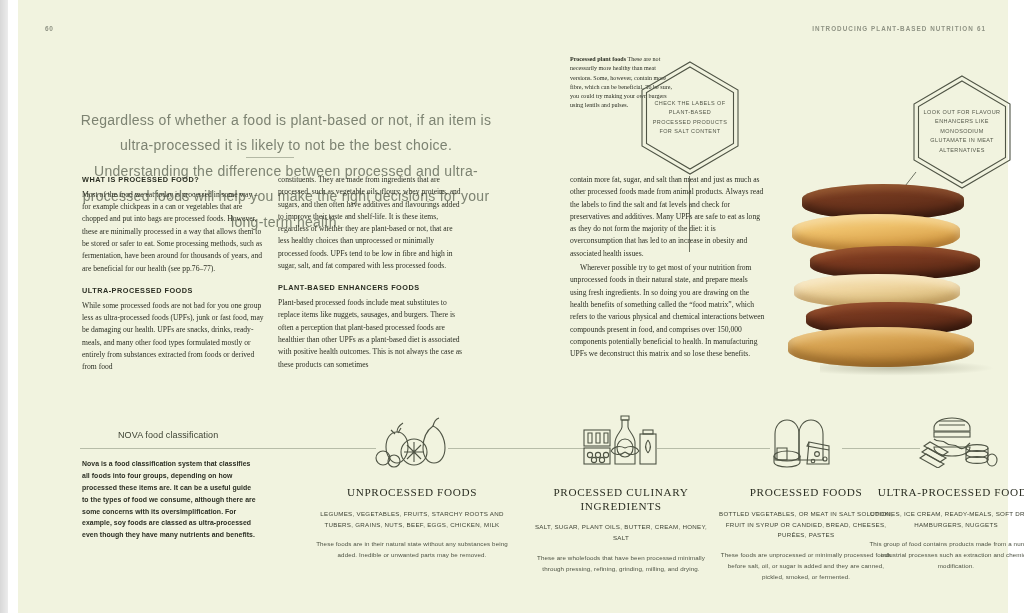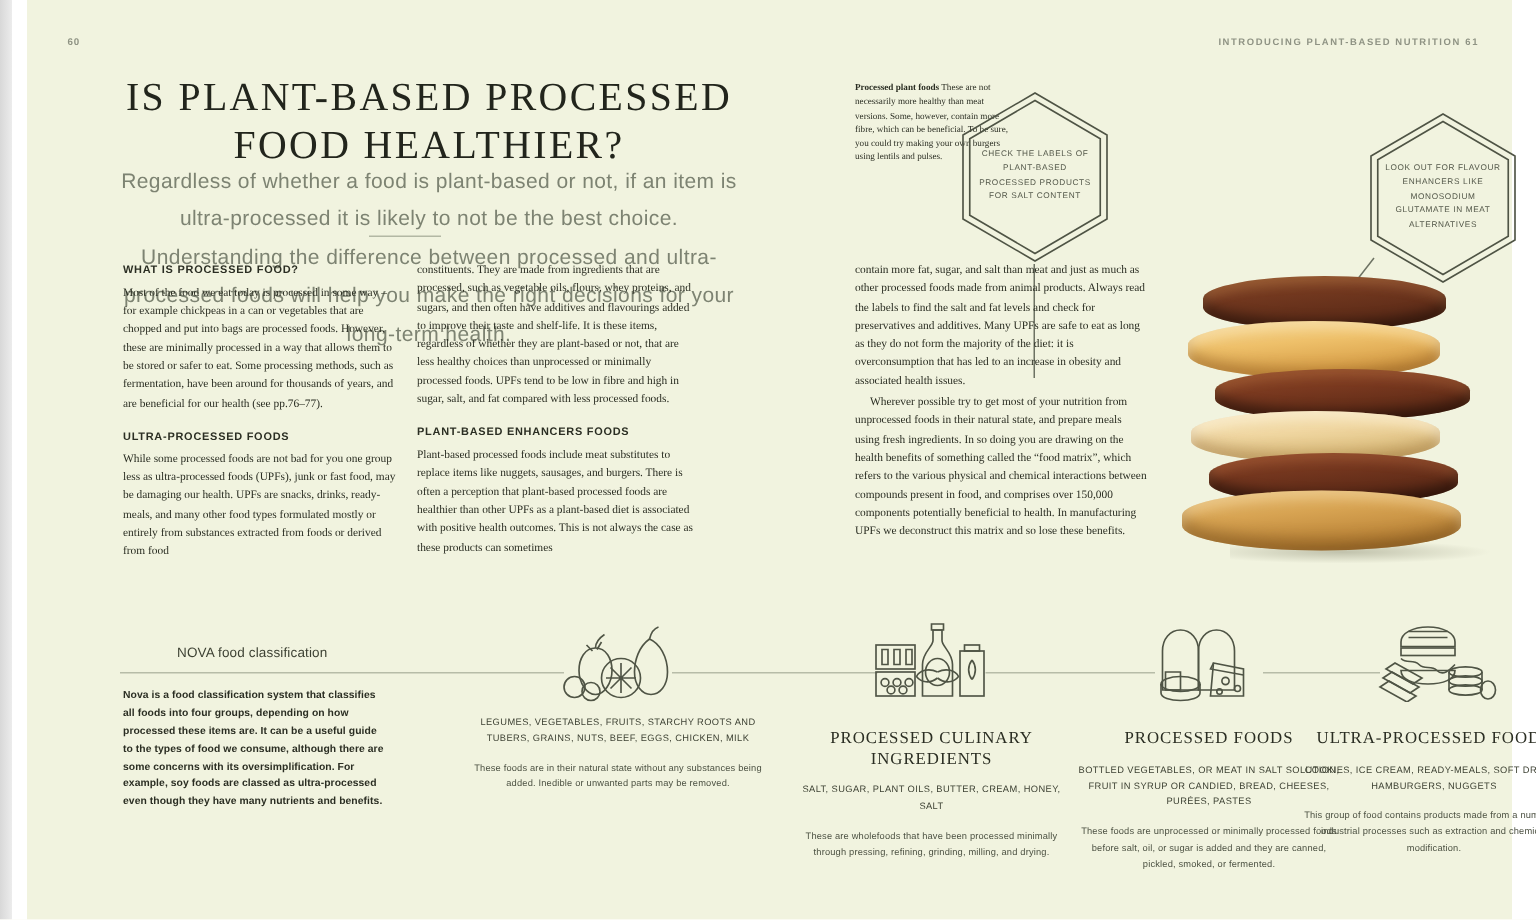--- a/index.html
+++ b/index.html
@@ -263,21 +263,20 @@
   <div class="page-gutter-left"></div>
   <div class="page-gutter-right"></div>
 
   <div class="paper">
 
     <div class="folio-left">60</div>
     <div class="folio-right">
       <span>INTRODUCING PLANT-BASED NUTRITION</span><span class="num">61</span>
     </div>
 
-    <div class="headline">IS PLANT-BASED PROCESSED FOOD HEALTHIER?</div>
     <div class="standfirst">Regardless of whether a food is plant-based or not, if an item is ultra-processed it is likely to not be the best choice. Understanding the difference between processed and ultra-processed foods will help you make the right decisions for your long-term health.</div>
     <div class="rule-short"></div>
 
     <div class="note">
       <b>Processed plant foods</b>
       <span>These are not necessarily more healthy than meat versions. Some, however, contain more fibre, which can be beneficial. To be sure, you could try making your own burgers using lentils and pulses.</span>
     </div>
 
     <div class="hex-wrap hx1">
       <div class="hex">
@@ -338,20 +337,21 @@
             <path d="M30 18c-7 0-11 7-11 15s5 16 11 16 11-8 11-16-4-15-11-15z"></path>
             <path d="M30 18c0-4 3-7 6-9"></path>
             <path d="M24 16l4 4m6-6l-3 5"></path>
             <ellipse cx="47" cy="38" rx="13" ry="13"></ellipse>
             <path d="M47 28v20M37 38h20M40 31l14 14M54 31L40 45"></path>
             <path d="M66 12c-7 5-10 14-10 22 0 9 5 15 11 15s11-6 11-15c0-10-5-19-12-22z"></path>
             <path d="M66 12c1-4 3-7 6-8"></path>
           </g>
         </svg>
       </div>
+      <h3>UNPROCESSED FOODS</h3>
       <div class="items">LEGUMES, VEGETABLES, FRUITS, STARCHY ROOTS AND TUBERS, GRAINS, NUTS, BEEF, EGGS, CHICKEN, MILK</div>
       <div class="desc">These foods are in their natural state without any substances being added. Inedible or unwanted parts may be removed.</div>
     </div>
 
     <div class="cat n2">
       <div class="icon-box">
         <svg width="86" height="54" viewBox="0 0 86 54">
           <g fill="none" stroke="#4f5445" stroke-width="1.1">
             <rect x="6" y="16" width="26" height="16"></rect>
             <rect x="6" y="34" width="26" height="16"></rect>

